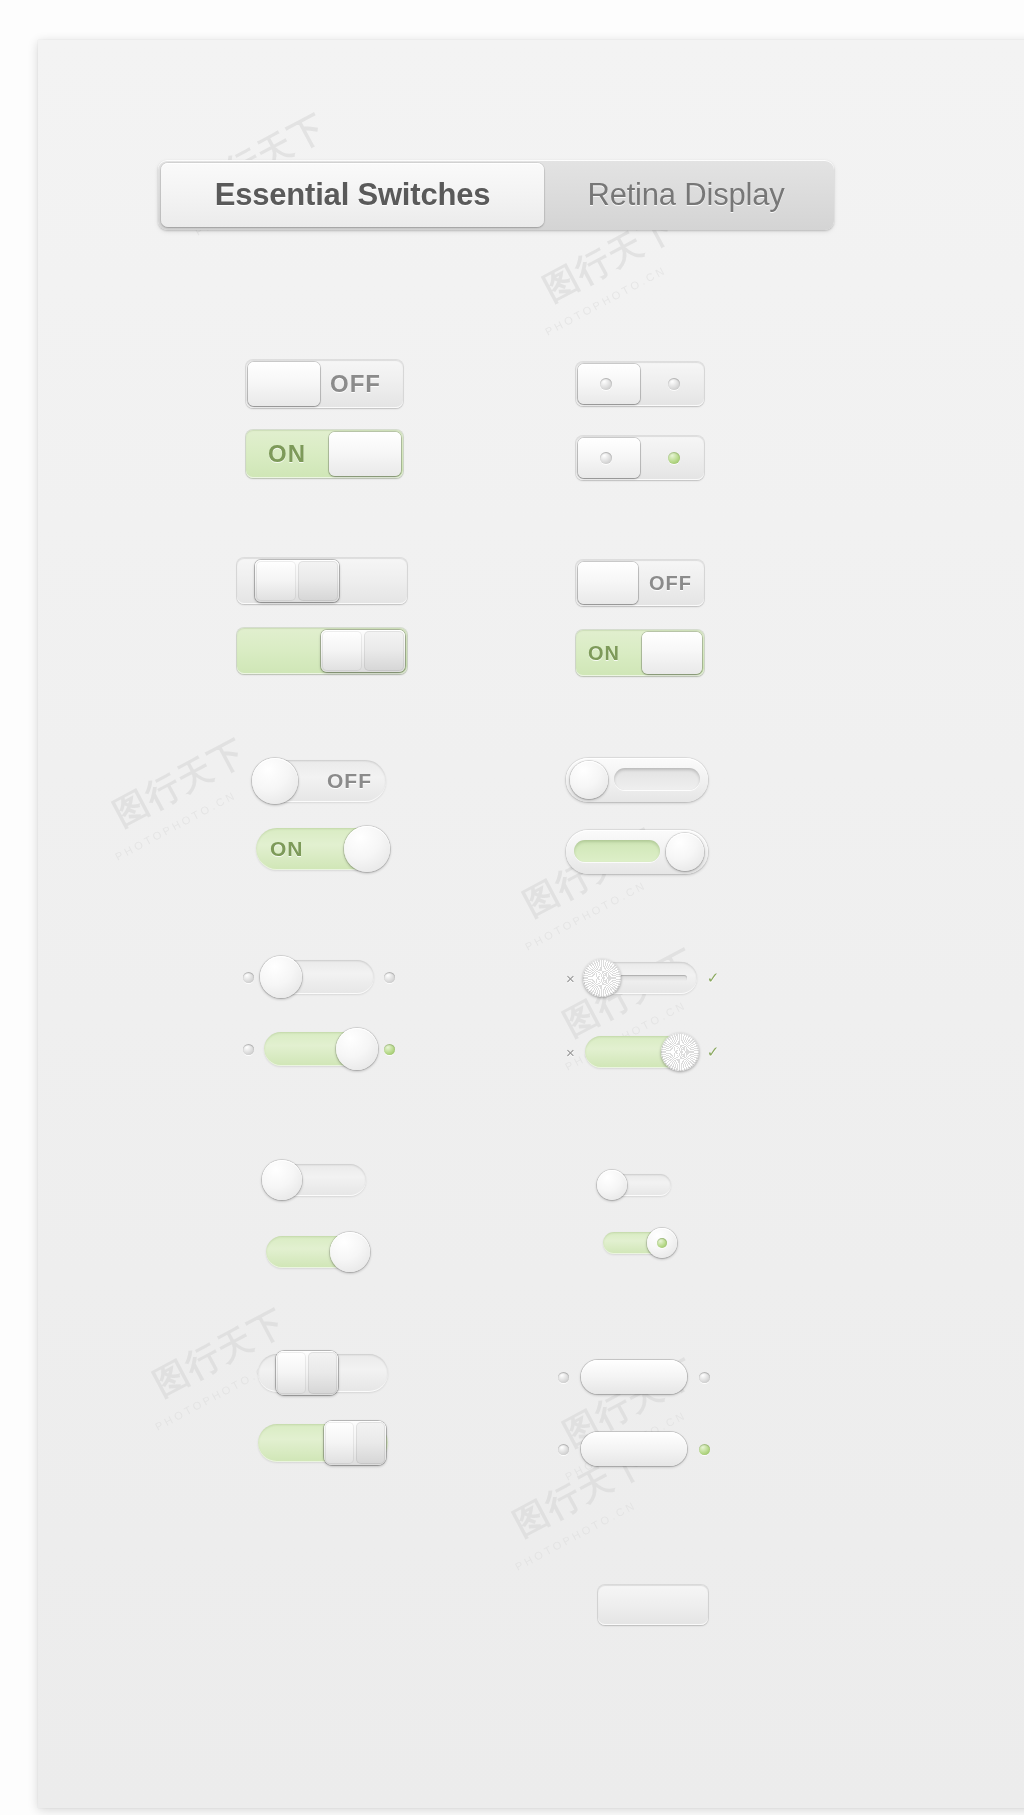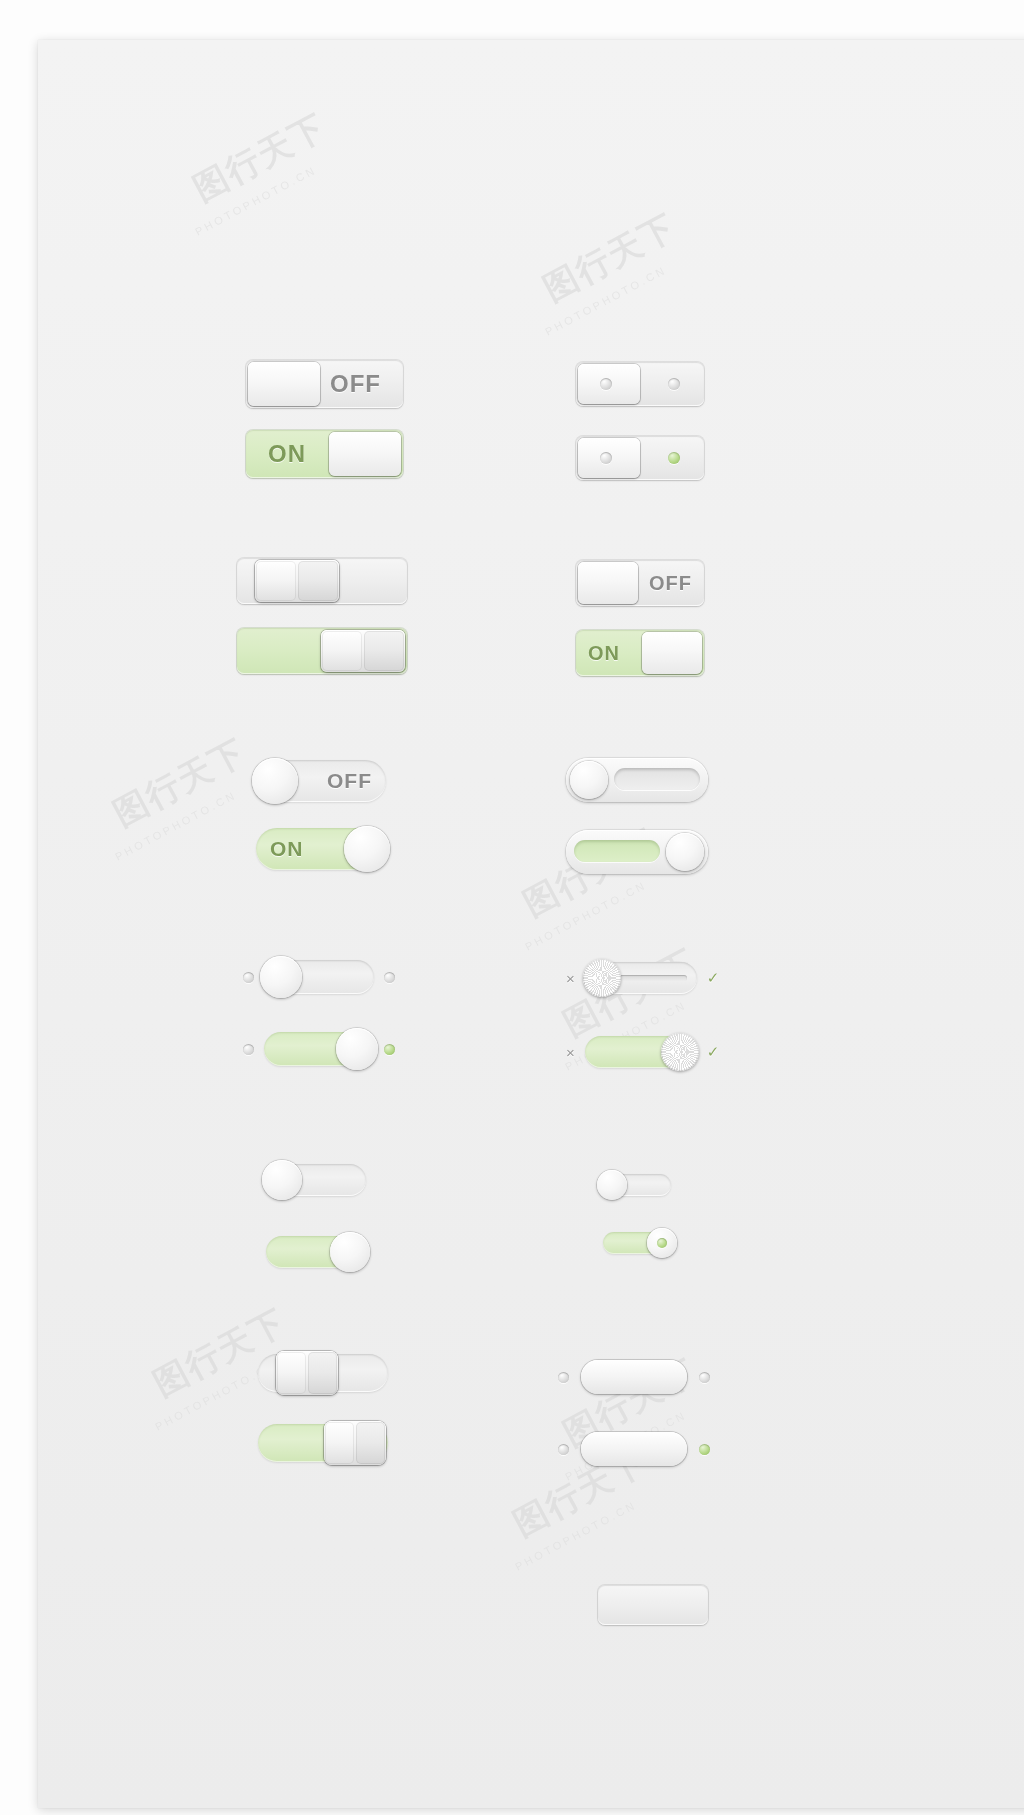--- a/index.html
+++ b/index.html
@@ -214,20 +214,28 @@
       </div>
       <div class="wm" style="left:520px;top:1340px;">
         <span class="wm-mark">图行天下</span>
         <span class="wm-txt">PHOTOPHOTO.CN</span>
       </div>
       <div class="wm" style="left:470px;top:1430px;">
         <span class="wm-mark">图行天下</span>
         <span class="wm-txt">PHOTOPHOTO.CN</span>
       </div>
 
+      <div class="tabbar">
+        <div class="tab first">
+          <span>Essential Switches</span>
+        </div>
+        <div class="tab second">
+          <span>Retina Display</span>
+        </div>
+      </div>
 
       <div class="sw-grid">
 
         <div class="cell" style="left:208px;top:320px;">
           <div class="rr-track" style="width:157px;height:48px;">
             <div class="rr-knob" style="left:2px;width:72px;"></div>
             <span class="lbl" style="right:22px;">OFF</span>
           </div>
         </div>
 

